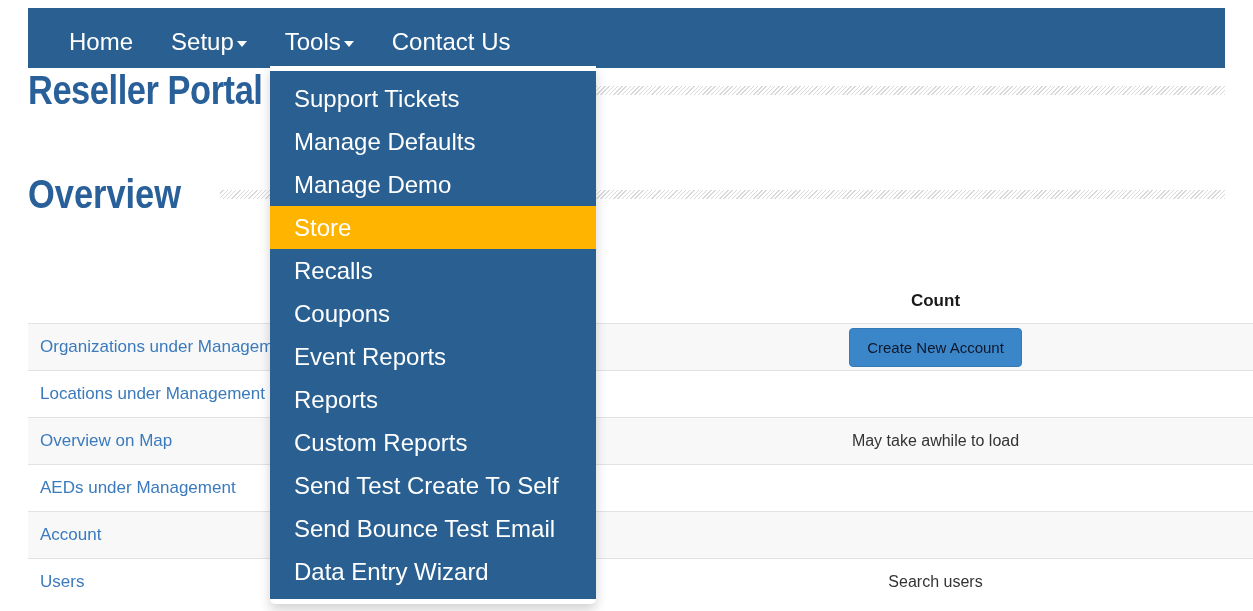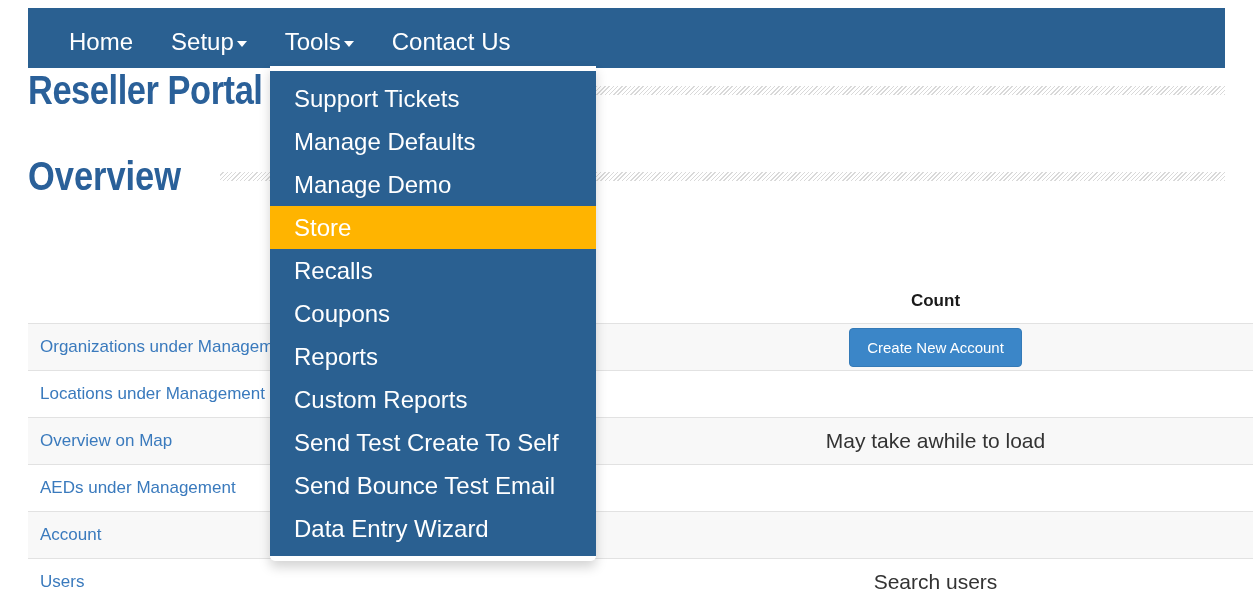--- a/index.html
+++ b/index.html
@@ -107,21 +107,21 @@
     margin-left: 14px;
     background-image: repeating-linear-gradient(
       -45deg,
       #d9d9d9 0px, #d9d9d9 1px,
       #ffffff 1px, #ffffff 3px
     );
   }
   .section-title-row {
     position: absolute;
     left: 28px;
-    top: 154px;
+    top: 172px;
     width: 1197px;
     display: flex;
     align-items: center;
   }
   .section-title {
     font-family: "Liberation Sans Narrow", "Liberation Sans", sans-serif;
     font-weight: bold;
     font-size: 40px;
     color: #2A6099;
     white-space: nowrap;
@@ -164,32 +164,32 @@
   td.count-cell { text-align: center; color: #333333; }
   .row-link {
     color: #3A7ABD;
     text-decoration: none;
     cursor: pointer;
     font-size: 17px;
   }
   .btn-primary {
     display: inline-block;
     background: #3B86C8;
-    color: #ffffff;
+    color: #0f172a;
     font-size: 15px;
     line-height: 1;
     padding: 11px 17px;
     border: 1px solid #347ab7;
     border-radius: 4px;
     cursor: pointer;
     white-space: nowrap;
   }
   .plain-note {
     color: #333333;
-    font-size: 21px;
+    font-size: 16px;
   }
 </style>
 </head>
 <body>
 
 <div class="page-title-row">
   <div class="page-title">Reseller Portal for</div>
   <div class="hatch"></div>
 </div>
 
@@ -245,19 +245,20 @@
 </div>
 
 <div class="dropdown">
   <div class="dropdown-inner" id="dropdown-inner">
       <a class="dropdown-item">Support Tickets</a>
       <a class="dropdown-item">Manage Defaults</a>
       <a class="dropdown-item">Manage Demo</a>
       <a class="dropdown-item active">Store</a>
       <a class="dropdown-item">Recalls</a>
       <a class="dropdown-item">Coupons</a>
+      <a class="dropdown-item">Event Reports</a>
       <a class="dropdown-item">Reports</a>
       <a class="dropdown-item">Custom Reports</a>
       <a class="dropdown-item">Send Test Create To Self</a>
       <a class="dropdown-item">Send Bounce Test Email</a>
       <a class="dropdown-item">Data Entry Wizard</a>
     </div>
 </div>
 
 </body></html>

